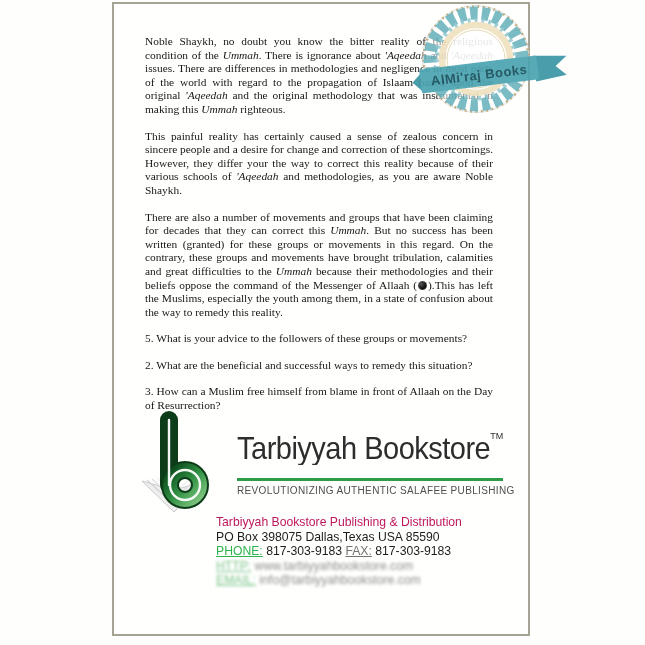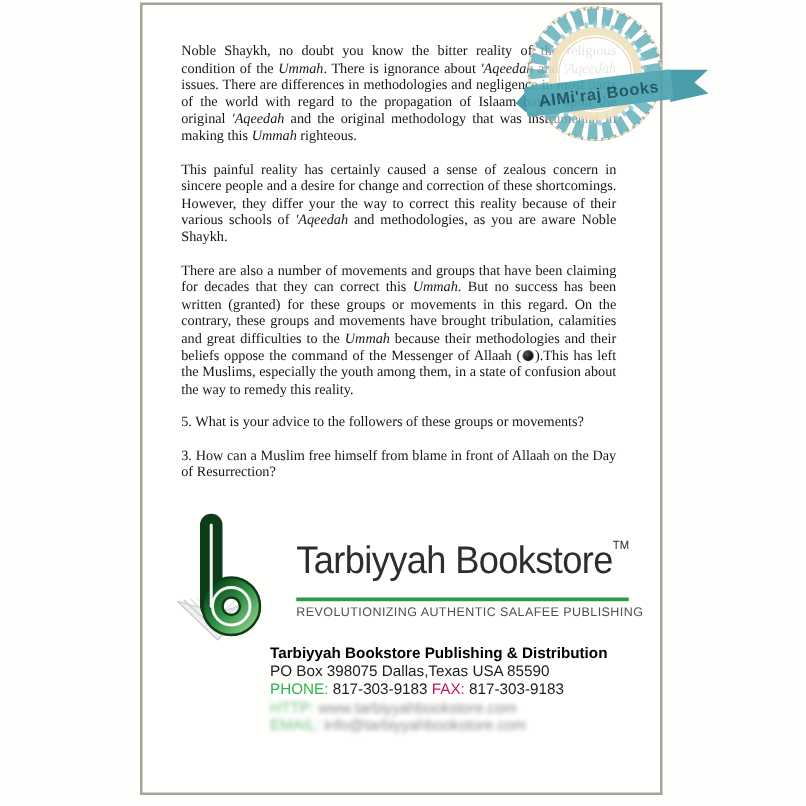--- a/index.html
+++ b/index.html
@@ -48,35 +48,36 @@
   }
   .tagline{
     position:absolute;left:101px;top:79px;white-space:nowrap;
     font-size:10px;font-weight:400;color:#4f4f4f;letter-spacing:0.35px;
   }
   
   .contact{
     position:absolute;left:102px;top:511px;width:290px;
     font-size:12.2px;line-height:14.6px;color:#1d1d1d;
   }
-  .contact .co{font-weight:700;color:#000000;}
-  .contact .glabel{color:#2eb34f;}
+  .contact .co{font-weight:400;color:#be185d;}
+  .contact .glabel{color:#2eb34f;text-decoration:underline;}
   .blurline{filter:blur(1.7px);color:#8d8d8d;}
   .blurline .glabel{color:#79c389;}
 </style>
 </head>
 <body>
 
 <div class="sheet">
 
   <div class="copy">
       <p><span>Noble Shaykh, no doubt you know the bitter reality of the religious condition of the </span><span class="it">Ummah</span><span>.  There is ignorance about </span><span class="it">'Aqeedah</span><span> and </span><span class="it">'Aqeedah</span><span> issues.  There are differences in methodologies and negligence in most parts of the world with regard to the propagation of Islaam based upon the original </span><span class="it">'Aqeedah</span><span> and the original methodology that was instrumental in making this </span><span class="it">Ummah</span><span> righteous.</span></p>
       <p><span>This painful reality has certainly caused a sense of zealous concern in sincere people and a desire for change and correction of these shortcomings.  However, they differ your the way to correct this reality because of their various schools of </span><span class="it">'Aqeedah</span><span> and methodologies, as you are aware Noble Shaykh.</span></p>
       <p><span>There are also a number of movements and groups that have been claiming for decades that they can correct this </span><span class="it">Ummah</span><span>.  But no success has been written (granted) for these groups or movements in this regard.  On the contrary, these groups and movements have brought tribulation, calamities and great difficulties to the </span><span class="it">Ummah</span><span> because their methodologies and their beliefs oppose the command of the Messenger of Allaah (</span><span class="pbuh"></span><span>).This has left the Muslims, especially the youth among them, in a state of confusion about the way to remedy this reality.</span></p>
       <p><span>5. What is your advice to the followers of these groups or movements?</span></p>
+      <p><span>2. What are the beneficial and successful ways to remedy this situation?</span></p>
       <p><span>3. How can a Muslim free himself from blame in front of Allaah on the Day of Resurrection?</span></p>
     </div>
 
   <div class="logoblock">
     <svg class="bmark" width="72" height="114" viewBox="0 0 72 114">
       <defs>
         <linearGradient id="bg1" x1="0" y1="0" x2="1" y2="1">
           <stop offset="0" stop-color="#0c4a1d"></stop>
           <stop offset="0.5" stop-color="#2f8f42"></stop>
           <stop offset="1" stop-color="#7cc47e"></stop>
@@ -101,21 +102,21 @@
     <div class="rule" id="greenRule" style="background: rgb(46, 156, 71);"></div>
     <div class="tagline">REVOLUTIONIZING AUTHENTIC SALAFEE PUBLISHING</div>
   </div>
 
   <div class="contact">
     <div class="co">Tarbiyyah Bookstore Publishing &amp; Distribution</div>
     <div>PO Box 398075 Dallas,Texas USA 85590</div>
     <div>
       <span class="glabel" style="color: rgb(46, 179, 79);">PHONE:</span>
       <span>817-303-9183</span>
-      <span class="glabel" style="color: #be185d;">FAX:</span>
+      <span class="glabel" style="color: #737373;">FAX:</span>
       <span>817-303-9183</span>
     </div>
     <div class="blurline">
       <span class="glabel">HTTP:</span>
       <span>www.tarbiyyahbookstore.com</span>
     </div>
     <div class="blurline">
       <span class="glabel">EMAIL:</span>
       <span>info@tarbiyyahbookstore.com</span>
     </div>

